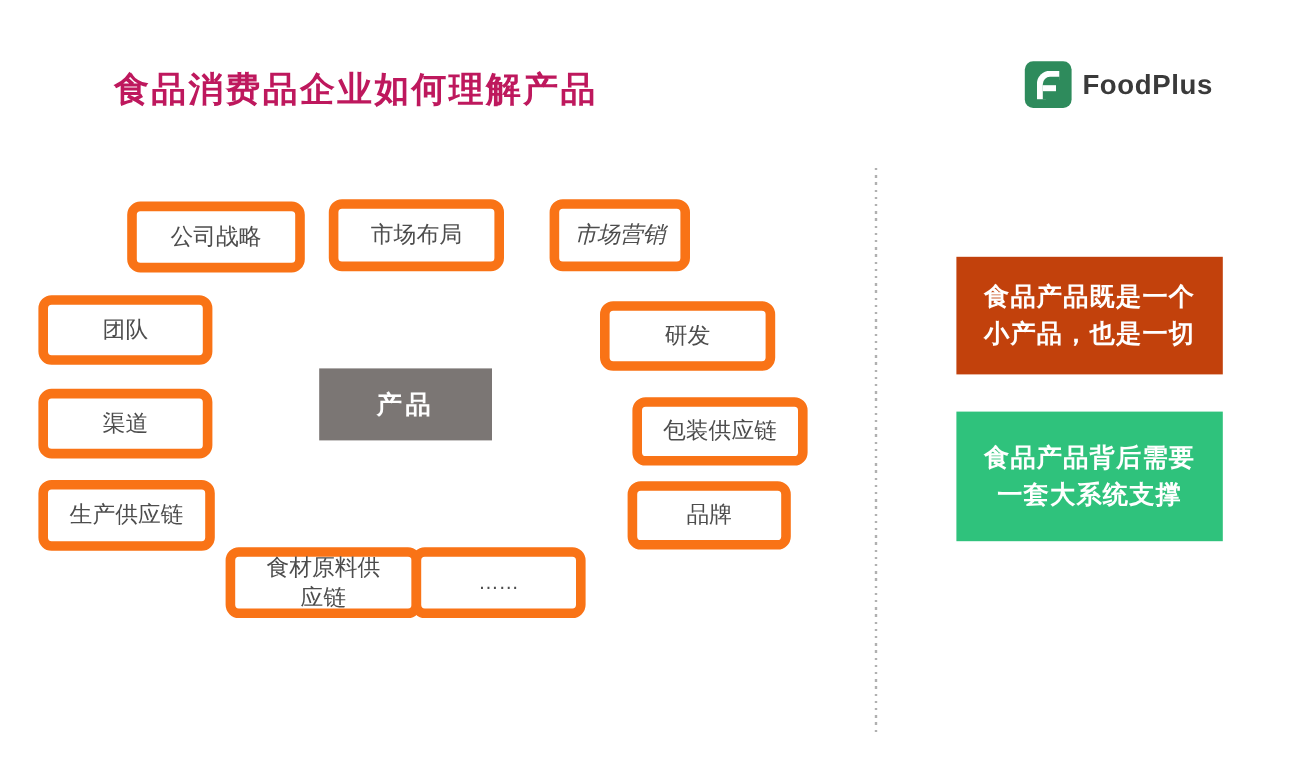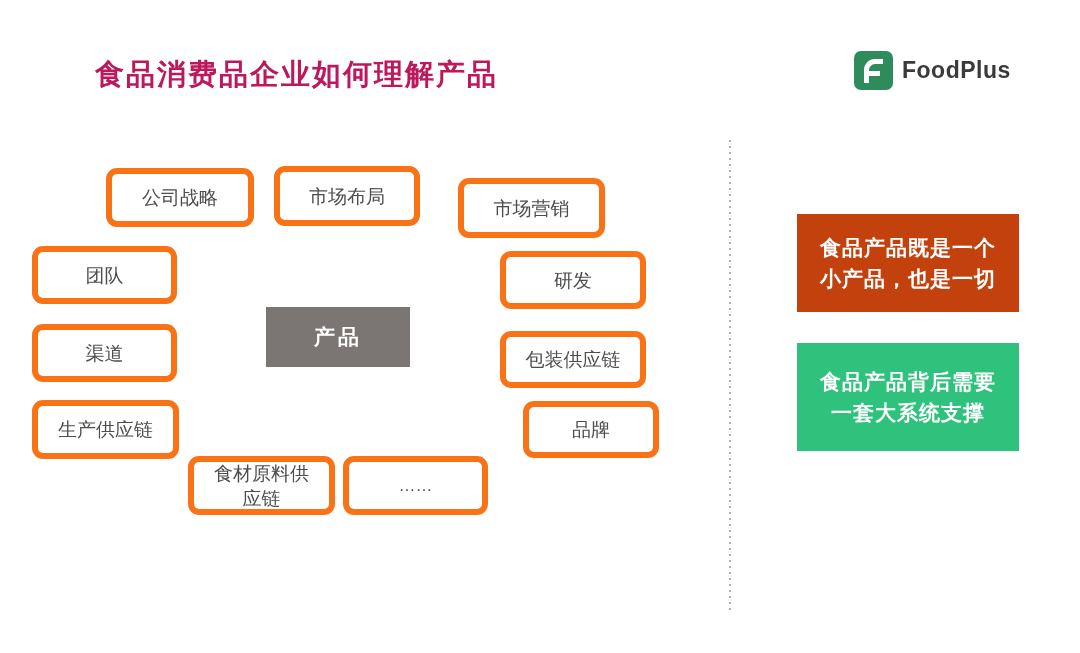--- a/index.html
+++ b/index.html
@@ -63,41 +63,41 @@
     font-size: 23px;
     font-weight: 600;
     color: #3a3a3a;
     letter-spacing: 0.5px;
   }
 
   
   .node {
     position: absolute;
     background: #ffffff;
-    border: 6px solid #f97316;
+    border: 8px solid #f97316;
     border-radius: 11px;
     display: flex;
     align-items: center;
     justify-content: center;
     text-align: center;
     font-size: 19px;
     color: #4d4d4d;
     line-height: 25px;
     white-space: pre-line;
   }
   .n-company-strategy { left: 106px; top: 168px; width: 148px; height: 59px; }
   .n-market-layout    { left: 274px; top: 166px; width: 146px; height: 60px; }
-  .n-marketing        { left: 458px; top: 178px; width: 147px; height: 60px; }
+  .n-marketing        { left: 458px; top: 166px; width: 117px; height: 60px; font-style: italic; }
   .n-team             { left: 32px;  top: 246px; width: 145px; height: 58px; }
   .n-rnd              { left: 500px; top: 251px; width: 146px; height: 58px; }
   .n-channel          { left: 32px;  top: 324px; width: 145px; height: 58px; }
-  .n-packaging        { left: 500px; top: 331px; width: 146px; height: 57px; }
+  .n-packaging        { left: 527px; top: 331px; width: 146px; height: 57px; }
   .n-production       { left: 32px;  top: 400px; width: 147px; height: 59px; }
   .n-brand            { left: 523px; top: 401px; width: 136px; height: 57px; }
-  .n-ingredient       { left: 188px; top: 456px; width: 147px; height: 59px; }
+  .n-ingredient       { left: 188px; top: 456px; width: 163px; height: 59px; }
   .n-ellipsis         { left: 343px; top: 456px; width: 145px; height: 59px; font-size: 17px; }
 
   .node-center {
     position: absolute;
     left: 266px;
     top: 307px;
     width: 144px;
     height: 60px;
     background: #7b7674;
     display: flex;

